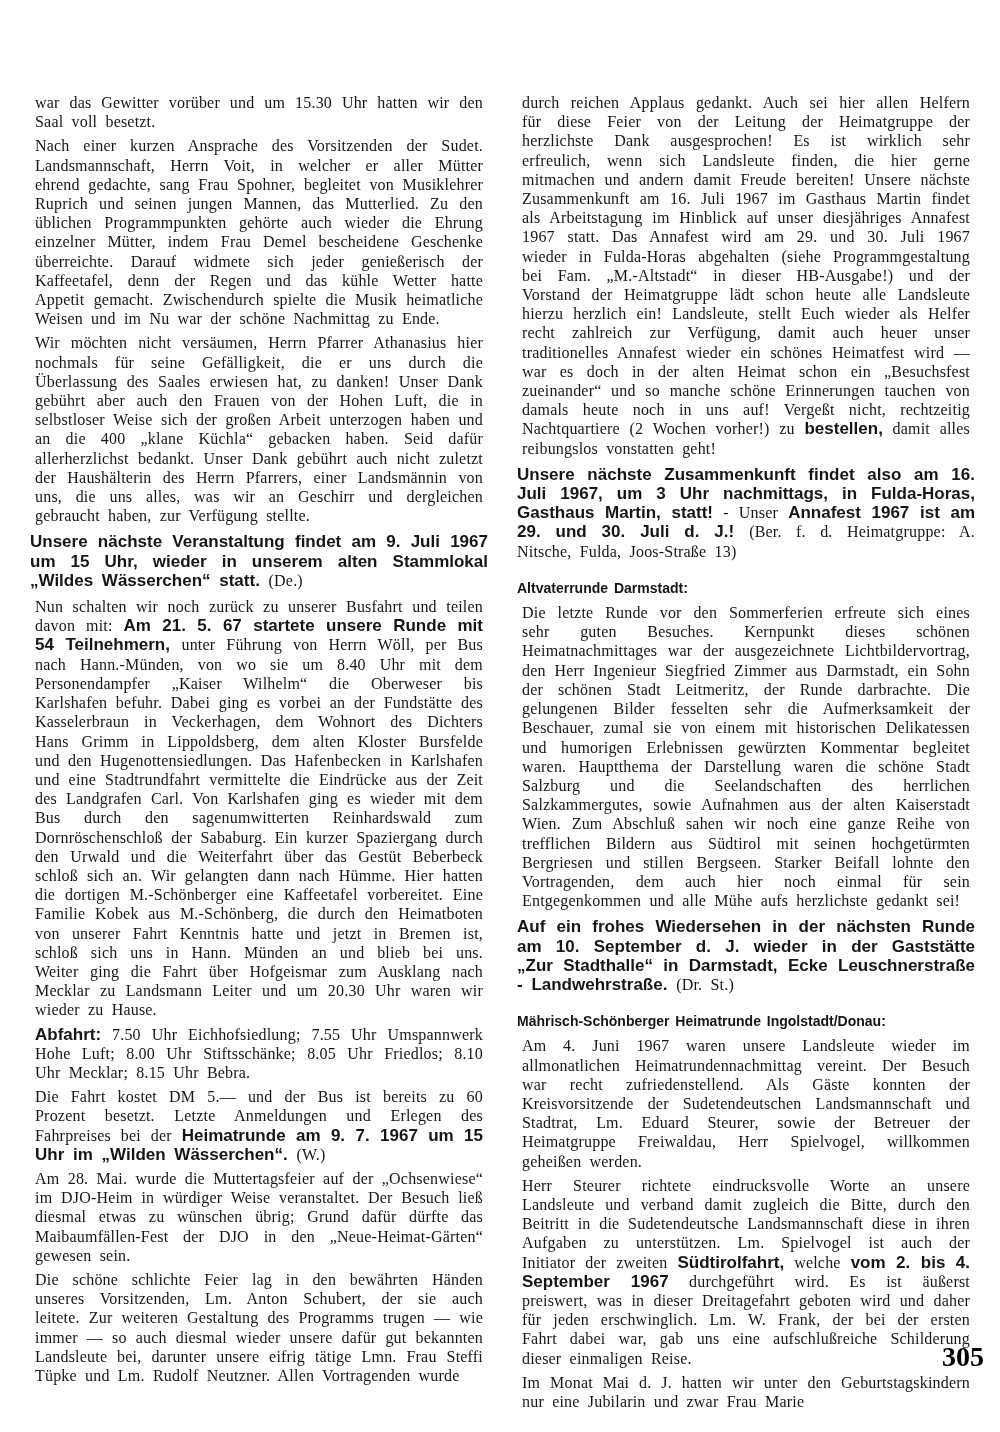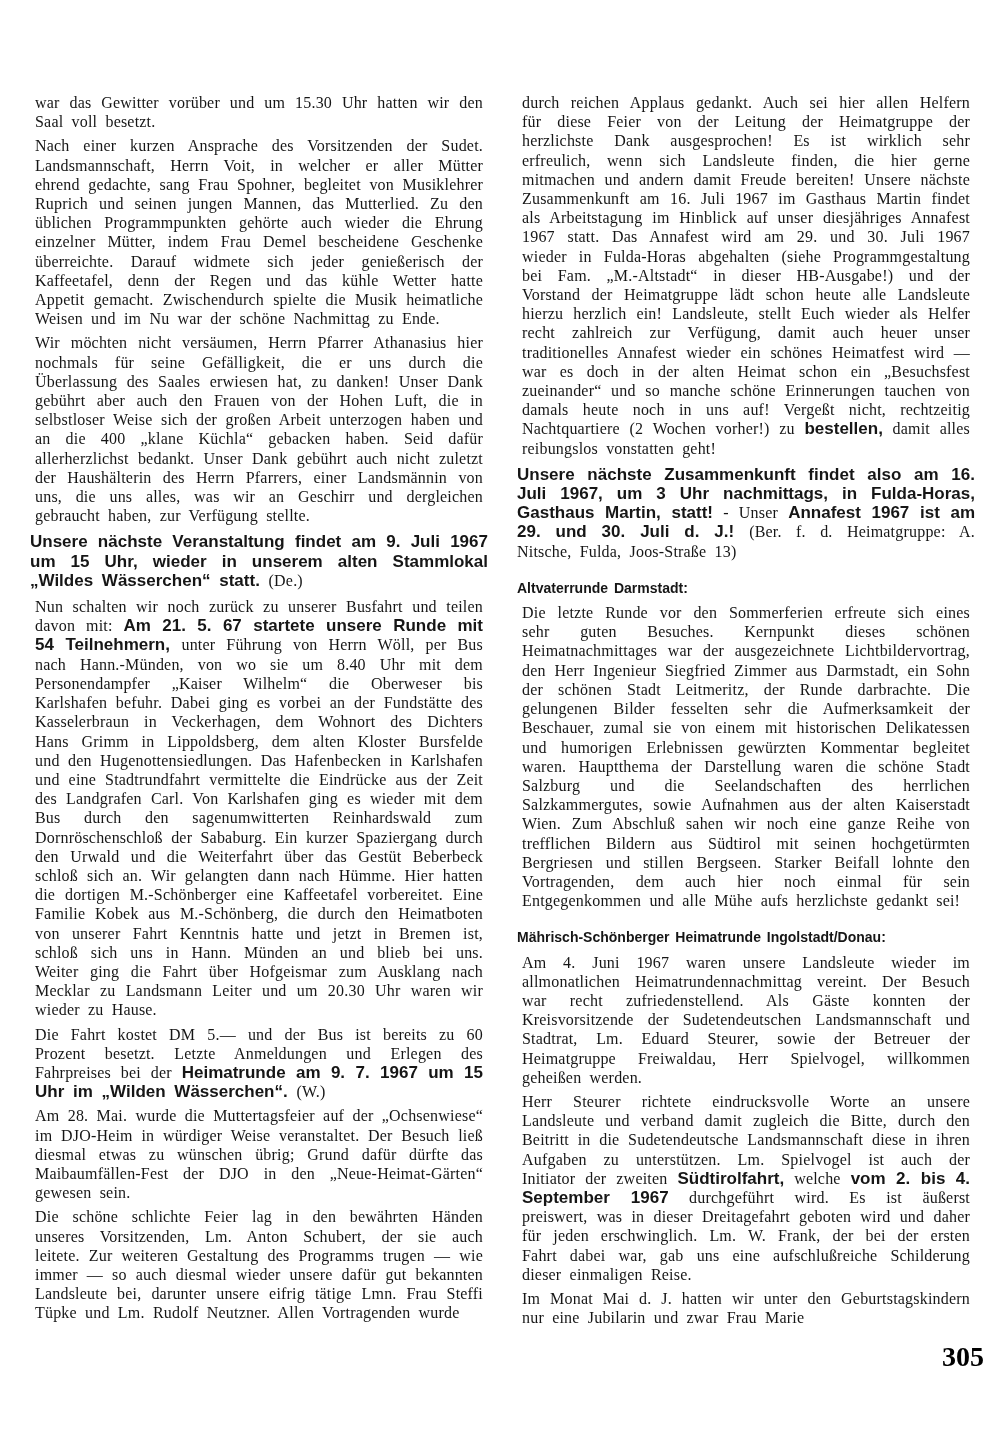--- a/index.html
+++ b/index.html
@@ -71,29 +71,31 @@
 <body>
 
 <div class="page">
   <div class="columns">
     <div class="column">
         <p class="block para"><span class="run">war das Gewitter vorüber und um 15.30 Uhr hatten wir den Saal voll besetzt.</span></p>
         <p class="block para"><span class="run">Nach einer kurzen Ansprache des Vorsitzenden der Sudet. Landsmannschaft, Herrn Voit, in welcher er aller Mütter ehrend gedachte, sang Frau Spohner, begleitet von Musiklehrer Ruprich und seinen jungen Mannen, das Mutterlied. Zu den üblichen Programmpunkten gehörte auch wieder die Ehrung einzelner Mütter, indem Frau Demel bescheidene Geschenke überreichte. Darauf widmete sich jeder genießerisch der Kaffeetafel, denn der Regen und das kühle Wetter hatte Appetit gemacht. Zwischendurch spielte die Musik heimatliche Weisen und im Nu war der schöne Nachmittag zu Ende.</span></p>
         <p class="block para"><span class="run">Wir möchten nicht versäumen, Herrn Pfarrer Athanasius hier nochmals für seine Gefälligkeit, die er uns durch die Überlassung des Saales erwiesen hat, zu danken! Unser Dank gebührt aber auch den Frauen von der Hohen Luft, die in selbstloser Weise sich der großen Arbeit unterzogen haben und an die 400 „klane Küchla“ gebacken haben. Seid dafür allerherzlichst bedankt. Unser Dank gebührt auch nicht zuletzt der Haushälterin des Herrn Pfarrers, einer Landsmännin von uns, die uns alles, was wir an Geschirr und dergleichen gebraucht haben, zur Verfügung stellte.</span></p>
         <p class="block announce"><span class="run bold">Unsere nächste Veranstaltung findet am 9. Juli 1967 um 15 Uhr, wieder in unserem alten Stammlokal „Wildes Wässerchen“ statt. </span><span class="run">(De.)</span></p>
         <p class="block para"><span class="run">Nun schalten wir noch zurück zu unserer Busfahrt und teilen davon mit: </span><span class="run bold">Am 21. 5. 67 startete unsere Runde mit 54 Teilnehmern, </span><span class="run">unter Führung von Herrn Wöll, per Bus nach Hann.-Münden, von wo sie um 8.40 Uhr mit dem Personendampfer „Kaiser Wilhelm“ die Oberweser bis Karlshafen befuhr. Dabei ging es vorbei an der Fundstätte des Kasselerbraun in Veckerhagen, dem Wohnort des Dichters Hans Grimm in Lippoldsberg, dem alten Kloster Bursfelde und den Hugenottensiedlungen. Das Hafenbecken in Karlshafen und eine Stadtrundfahrt vermittelte die Eindrücke aus der Zeit des Landgrafen Carl. Von Karlshafen ging es wieder mit dem Bus durch den sagenumwitterten Reinhardswald zum Dornröschenschloß der Sababurg. Ein kurzer Spaziergang durch den Urwald und die Weiterfahrt über das Gestüt Beberbeck schloß sich an. Wir gelangten dann nach Hümme. Hier hatten die dortigen M.-Schönberger eine Kaffeetafel vorbereitet. Eine Familie Kobek aus M.-Schönberg, die durch den Heimatboten von unserer Fahrt Kenntnis hatte und jetzt in Bremen ist, schloß sich uns in Hann. Münden an und blieb bei uns. Weiter ging die Fahrt über Hofgeismar zum Ausklang nach Mecklar zu Landsmann Leiter und um 20.30 Uhr waren wir wieder zu Hause.</span></p>
+        <p class="block para"><span class="run bold">Abfahrt:</span><span class="run"> 7.50 Uhr Eichhofsiedlung; 7.55 Uhr Umspannwerk Hohe Luft; 8.00 Uhr Stiftsschänke; 8.05 Uhr Friedlos; 8.10 Uhr Mecklar; 8.15 Uhr Bebra.</span></p>
         <p class="block para"><span class="run">Die Fahrt kostet DM 5.— und der Bus ist bereits zu 60 Prozent besetzt. Letzte Anmeldungen und Erlegen des Fahrpreises bei der </span><span class="run bold">Heimatrunde am 9. 7. 1967 um 15 Uhr im „Wilden Wässerchen“. </span><span class="run">(W.)</span></p>
         <p class="block para"><span class="run">Am 28. Mai. wurde die Muttertagsfeier auf der „Ochsenwiese“ im DJO-Heim in würdiger Weise veranstaltet. Der Besuch ließ diesmal etwas zu wünschen übrig; Grund dafür dürfte das Maibaumfällen-Fest der DJO in den „Neue-Heimat-Gärten“ gewesen sein.</span></p>
         <p class="block para"><span class="run">Die schöne schlichte Feier lag in den bewährten Händen unseres Vorsitzenden, Lm. Anton Schubert, der sie auch leitete. Zur weiteren Gestaltung des Programms trugen — wie immer — so auch diesmal wieder unsere dafür gut bekannten Landsleute bei, darunter unsere eifrig tätige Lmn. Frau Steffi Tüpke und Lm. Rudolf Neutzner. Allen Vortragenden wurde</span></p>
       </div>
     <div class="column">
         <p class="block para"><span class="run">durch reichen Applaus gedankt. Auch sei hier allen Helfern für diese Feier von der Leitung der Heimatgruppe der herzlichste Dank ausgesprochen! Es ist wirklich sehr erfreulich, wenn sich Landsleute finden, die hier gerne mitmachen und andern damit Freude bereiten! Unsere nächste Zusammenkunft am 16. Juli 1967 im Gasthaus Martin findet als Arbeitstagung im Hinblick auf unser diesjähriges Annafest 1967 statt. Das Annafest wird am 29. und 30. Juli 1967 wieder in Fulda-Horas abgehalten (siehe Programmgestaltung bei Fam. „M.-Altstadt“ in dieser HB-Ausgabe!) und der Vorstand der Heimatgruppe lädt schon heute alle Landsleute hierzu herzlich ein! Landsleute, stellt Euch wieder als Helfer recht zahlreich zur Verfügung, damit auch heuer unser traditionelles Annafest wieder ein schönes Heimatfest wird — war es doch in der alten Heimat schon ein „Besuchsfest zueinander“ und so manche schöne Erinnerungen tauchen von damals heute noch in uns auf! Vergeßt nicht, rechtzeitig Nachtquartiere (2 Wochen vorher!) zu </span><span class="run bold">bestellen,</span><span class="run"> damit alles reibungslos vonstatten geht!</span></p>
         <p class="block announce"><span class="run bold">Unsere nächste Zusammenkunft findet also am 16. Juli 1967, um 3 Uhr nachmittags, in Fulda-Horas, Gasthaus Martin, statt!</span><span class="run"> - Unser </span><span class="run bold">Annafest 1967 ist am 29. und 30. Juli d. J.! </span><span class="run">(Ber. f. d. Heimatgruppe: A. Nitsche, Fulda, Joos-Straße 13)</span></p>
         <p class="block heading"><span class="run bold">Altvaterrunde Darmstadt:</span></p>
         <p class="block para"><span class="run">Die letzte Runde vor den Sommerferien erfreute sich eines sehr guten Besuches. Kernpunkt dieses schönen Heimatnachmittages war der ausgezeichnete Lichtbildervortrag, den Herr Ingenieur Siegfried Zimmer aus Darmstadt, ein Sohn der schönen Stadt Leitmeritz, der Runde darbrachte. Die gelungenen Bilder fesselten sehr die Aufmerksamkeit der Beschauer, zumal sie von einem mit historischen Delikatessen und humorigen Erlebnissen gewürzten Kommentar begleitet waren. Hauptthema der Darstellung waren die schöne Stadt Salzburg und die Seelandschaften des herrlichen Salzkammergutes, sowie Aufnahmen aus der alten Kaiserstadt Wien. Zum Abschluß sahen wir noch eine ganze Reihe von trefflichen Bildern aus Südtirol mit seinen hochgetürmten Bergriesen und stillen Bergseen. Starker Beifall lohnte den Vortragenden, dem auch hier noch einmal für sein Entgegenkommen und alle Mühe aufs herzlichste gedankt sei!</span></p>
+        <p class="block announce"><span class="run bold">Auf ein frohes Wiedersehen in der nächsten Runde am 10. September d. J. wieder in der Gaststätte „Zur Stadthalle“ in Darmstadt, Ecke Leuschnerstraße - Landwehrstraße. </span><span class="run">(Dr. St.)</span></p>
         <p class="block heading"><span class="run bold">Mährisch-Schönberger Heimatrunde Ingolstadt/Donau:</span></p>
         <p class="block para"><span class="run">Am 4. Juni 1967 waren unsere Landsleute wieder im allmonatlichen Heimatrundennachmittag vereint. Der Besuch war recht zufriedenstellend. Als Gäste konnten der Kreisvorsitzende der Sudetendeutschen Landsmannschaft und Stadtrat, Lm. Eduard Steurer, sowie der Betreuer der Heimatgruppe Freiwaldau, Herr Spielvogel, willkommen geheißen werden.</span></p>
         <p class="block para"><span class="run">Herr Steurer richtete eindrucksvolle Worte an unsere Landsleute und verband damit zugleich die Bitte, durch den Beitritt in die Sudetendeutsche Landsmannschaft diese in ihren Aufgaben zu unterstützen. Lm. Spielvogel ist auch der Initiator der zweiten </span><span class="run bold">Südtirolfahrt,</span><span class="run"> welche </span><span class="run bold">vom 2. bis 4. September 1967</span><span class="run"> durchgeführt wird. Es ist äußerst preiswert, was in dieser Dreitagefahrt geboten wird und daher für jeden erschwinglich. Lm. W. Frank, der bei der ersten Fahrt dabei war, gab uns eine aufschlußreiche Schilderung dieser einmaligen Reise.</span></p>
         <p class="block para"><span class="run">Im Monat Mai d. J. hatten wir unter den Geburtstagskindern nur eine Jubilarin und zwar Frau Marie</span></p>
       </div>
   </div>
   <div class="page-number">305</div>
 </div>
 
 </body></html>

